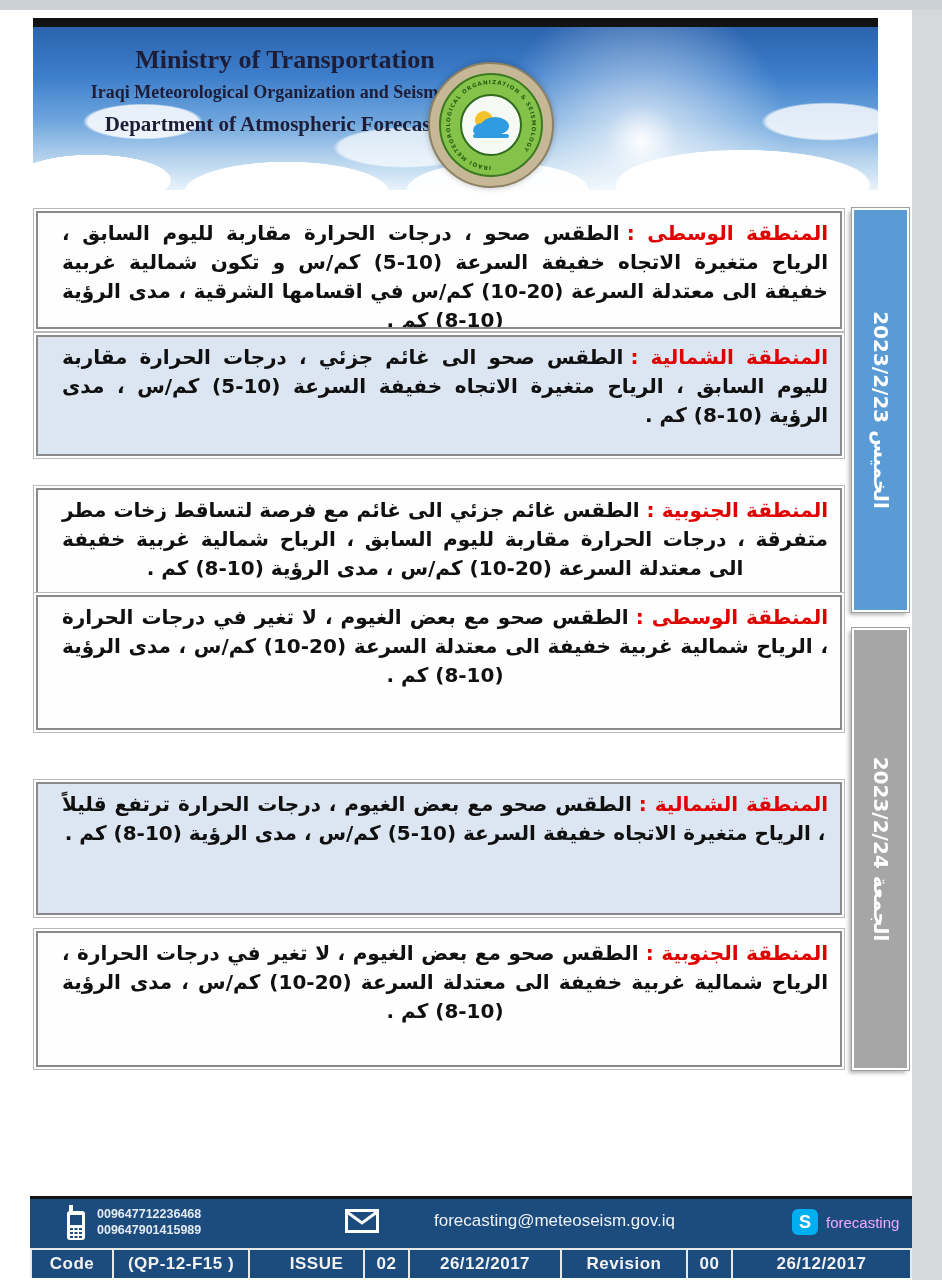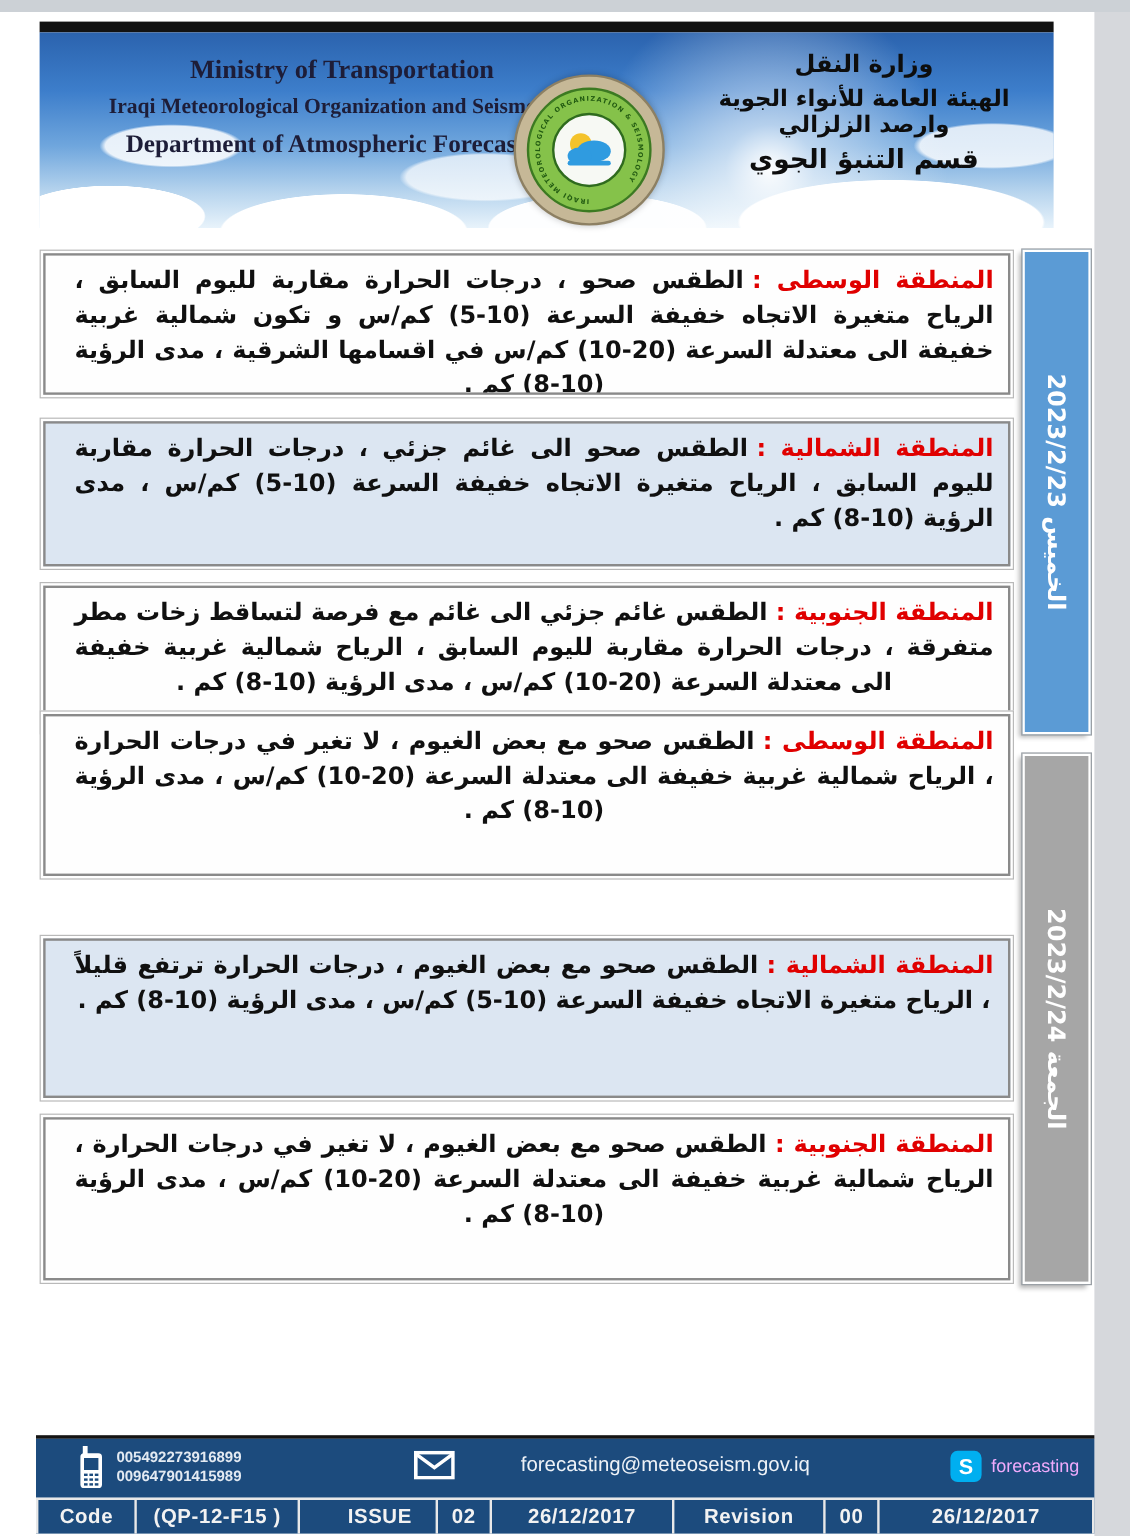--- a/index.html
+++ b/index.html
@@ -17,21 +17,21 @@
       radial-gradient(ellipse 130px 42px at 7% 94%, #ffffff 0 60%, rgba(255,255,255,0) 61%),
       radial-gradient(ellipse 170px 52px at 30% 102%, #ffffff 0 60%, rgba(255,255,255,0) 61%),
       radial-gradient(ellipse 150px 46px at 55% 100%, #fdfeff 0 60%, rgba(255,255,255,0) 61%),
       radial-gradient(ellipse 210px 58px at 84% 97%, #ffffff 0 60%, rgba(255,255,255,0) 61%),
       radial-gradient(ellipse 100px 30px at 13% 58%, rgba(255,255,255,.85) 0 55%, rgba(255,255,255,0) 60%),
       radial-gradient(ellipse 120px 34px at 44% 74%, rgba(255,255,255,.7) 0 55%, rgba(255,255,255,0) 60%),
       radial-gradient(ellipse 110px 32px at 94% 58%, rgba(255,255,255,.8) 0 55%, rgba(255,255,255,0) 60%),
       linear-gradient(180deg,#2b63ae 0%,#3d7ecb 30%,#6fa6dd 58%,#b8d5ee 82%,#e8f3fb 100%);}
   .hdr-en{position:absolute;left:12px;top:18px;width:480px;text-align:center;
           font-family:"Liberation Serif",serif;color:#1d1d38;}
-  .hdr-en .l1{font-size:22px;font-weight:bold;margin:0 0 7px 0;}
+  .hdr-en .l1{font-size:26px;font-weight:bold;margin:0 0 7px 0;}
   .hdr-en .l2{font-size:18px;font-weight:bold;margin:0 0 9px 0;}
   .hdr-en .l3{font-size:21px;font-weight:bold;margin:0;}
   .hdr-ar{position:absolute;right:8px;top:14px;width:300px;text-align:center;direction:rtl;
           color:#0d0d0d;font-weight:bold;}
   .hdr-ar .l1{font-size:20px;margin:0 0 6px 0;}
   .hdr-ar .l2{font-size:19px;margin:0 0 6px 0;}
   .hdr-ar .l3{font-size:22px;margin:0;}
   
   .logo{position:absolute;left:395px;top:35px;width:122px;height:122px;border-radius:50%;
         background:#c6b897;border:2px solid #8d8063;display:flex;align-items:center;justify-content:center;
@@ -110,33 +110,28 @@
         <div class="logo-white">
           <svg width="44" height="34" viewBox="0 0 44 34">
             <circle cx="15" cy="12" r="9" fill="#f4c32b"></circle>
             <ellipse cx="26" cy="18" rx="14" ry="9" fill="#2f9be0"></ellipse>
             <ellipse cx="14" cy="22" rx="10" ry="7" fill="#2f9be0"></ellipse>
             <rect x="4" y="26" width="36" height="4" rx="2" fill="#2f9be0"></rect>
           </svg>
         </div>
       </div>
     </div>
-    <div class="hdr-ar">
-      <p class="l1">وزارة النقل</p>
-      <p class="l2">الهيئة العامة للأنواء الجوية وارصد الزلزالي</p>
-      <p class="l3">قسم التنبؤ الجوي</p>
-    </div>
   </div>
 
   <div class="box" style="top:208px;height:124px;">
     <div class="box-in">
       <p class="ftext"><span class="rtitle">المنطقة الوسطى :</span><span>الطقس صحو ، درجات الحرارة مقاربة لليوم السابق ، الرياح متغيرة الاتجاه خفيفة السرعة (10-5) كم/س و تكون شمالية غربية خفيفة الى معتدلة السرعة (20-10) كم/س في اقسامها الشرقية ، مدى الرؤية (10-8) كم .</span></p>
     </div>
   </div>
-  <div class="box" style="top:348px;height:127px;">
+  <div class="box" style="top:332px;height:127px;">
     <div class="box-in tint">
       <p class="ftext lastright"><span class="rtitle">المنطقة الشمالية :</span><span>الطقس صحو الى غائم جزئي ، درجات الحرارة مقاربة لليوم السابق ، الرياح متغيرة الاتجاه خفيفة السرعة (10-5) كم/س ، مدى الرؤية (10-8) كم .</span></p>
     </div>
   </div>
   <div class="box" style="top:485px;height:127px;">
     <div class="box-in">
       <p class="ftext"><span class="rtitle">المنطقة الجنوبية :</span><span>الطقس غائم جزئي الى غائم مع فرصة لتساقط زخات مطر متفرقة ، درجات الحرارة مقاربة لليوم السابق ، الرياح شمالية غربية خفيفة الى معتدلة السرعة (20-10) كم/س ، مدى الرؤية (10-8) كم .</span></p>
     </div>
   </div>
   <div class="side side-thu" style="top:208px;height:404px;">
@@ -175,21 +170,21 @@
             <rect x="14" y="23" width="3" height="2"></rect>
           <rect x="5" y="27" width="3" height="2"></rect>
             <rect x="9.5" y="27" width="3" height="2"></rect>
             <rect x="14" y="27" width="3" height="2"></rect>
           <rect x="5" y="31" width="3" height="2"></rect>
             <rect x="9.5" y="31" width="3" height="2"></rect>
             <rect x="14" y="31" width="3" height="2"></rect>
         </g>
       </svg>
       <div class="phone-nums">
-        <div>005492273916899</div>
+        <div>009647712236468</div>
         <div>009647901415989</div>
       </div>
     </div>
     <div class="mail-wrap">
       <svg width="34" height="24" viewBox="0 0 34 24">
         <rect x="1.5" y="1.5" width="31" height="21" fill="none" stroke="#ffffff" stroke-width="3"></rect>
         <polyline points="2,3 17,14 32,3" fill="none" stroke="#ffffff" stroke-width="3"></polyline>
       </svg>
       <span class="mail-text">forecasting@meteoseism.gov.iq</span>
     </div>

